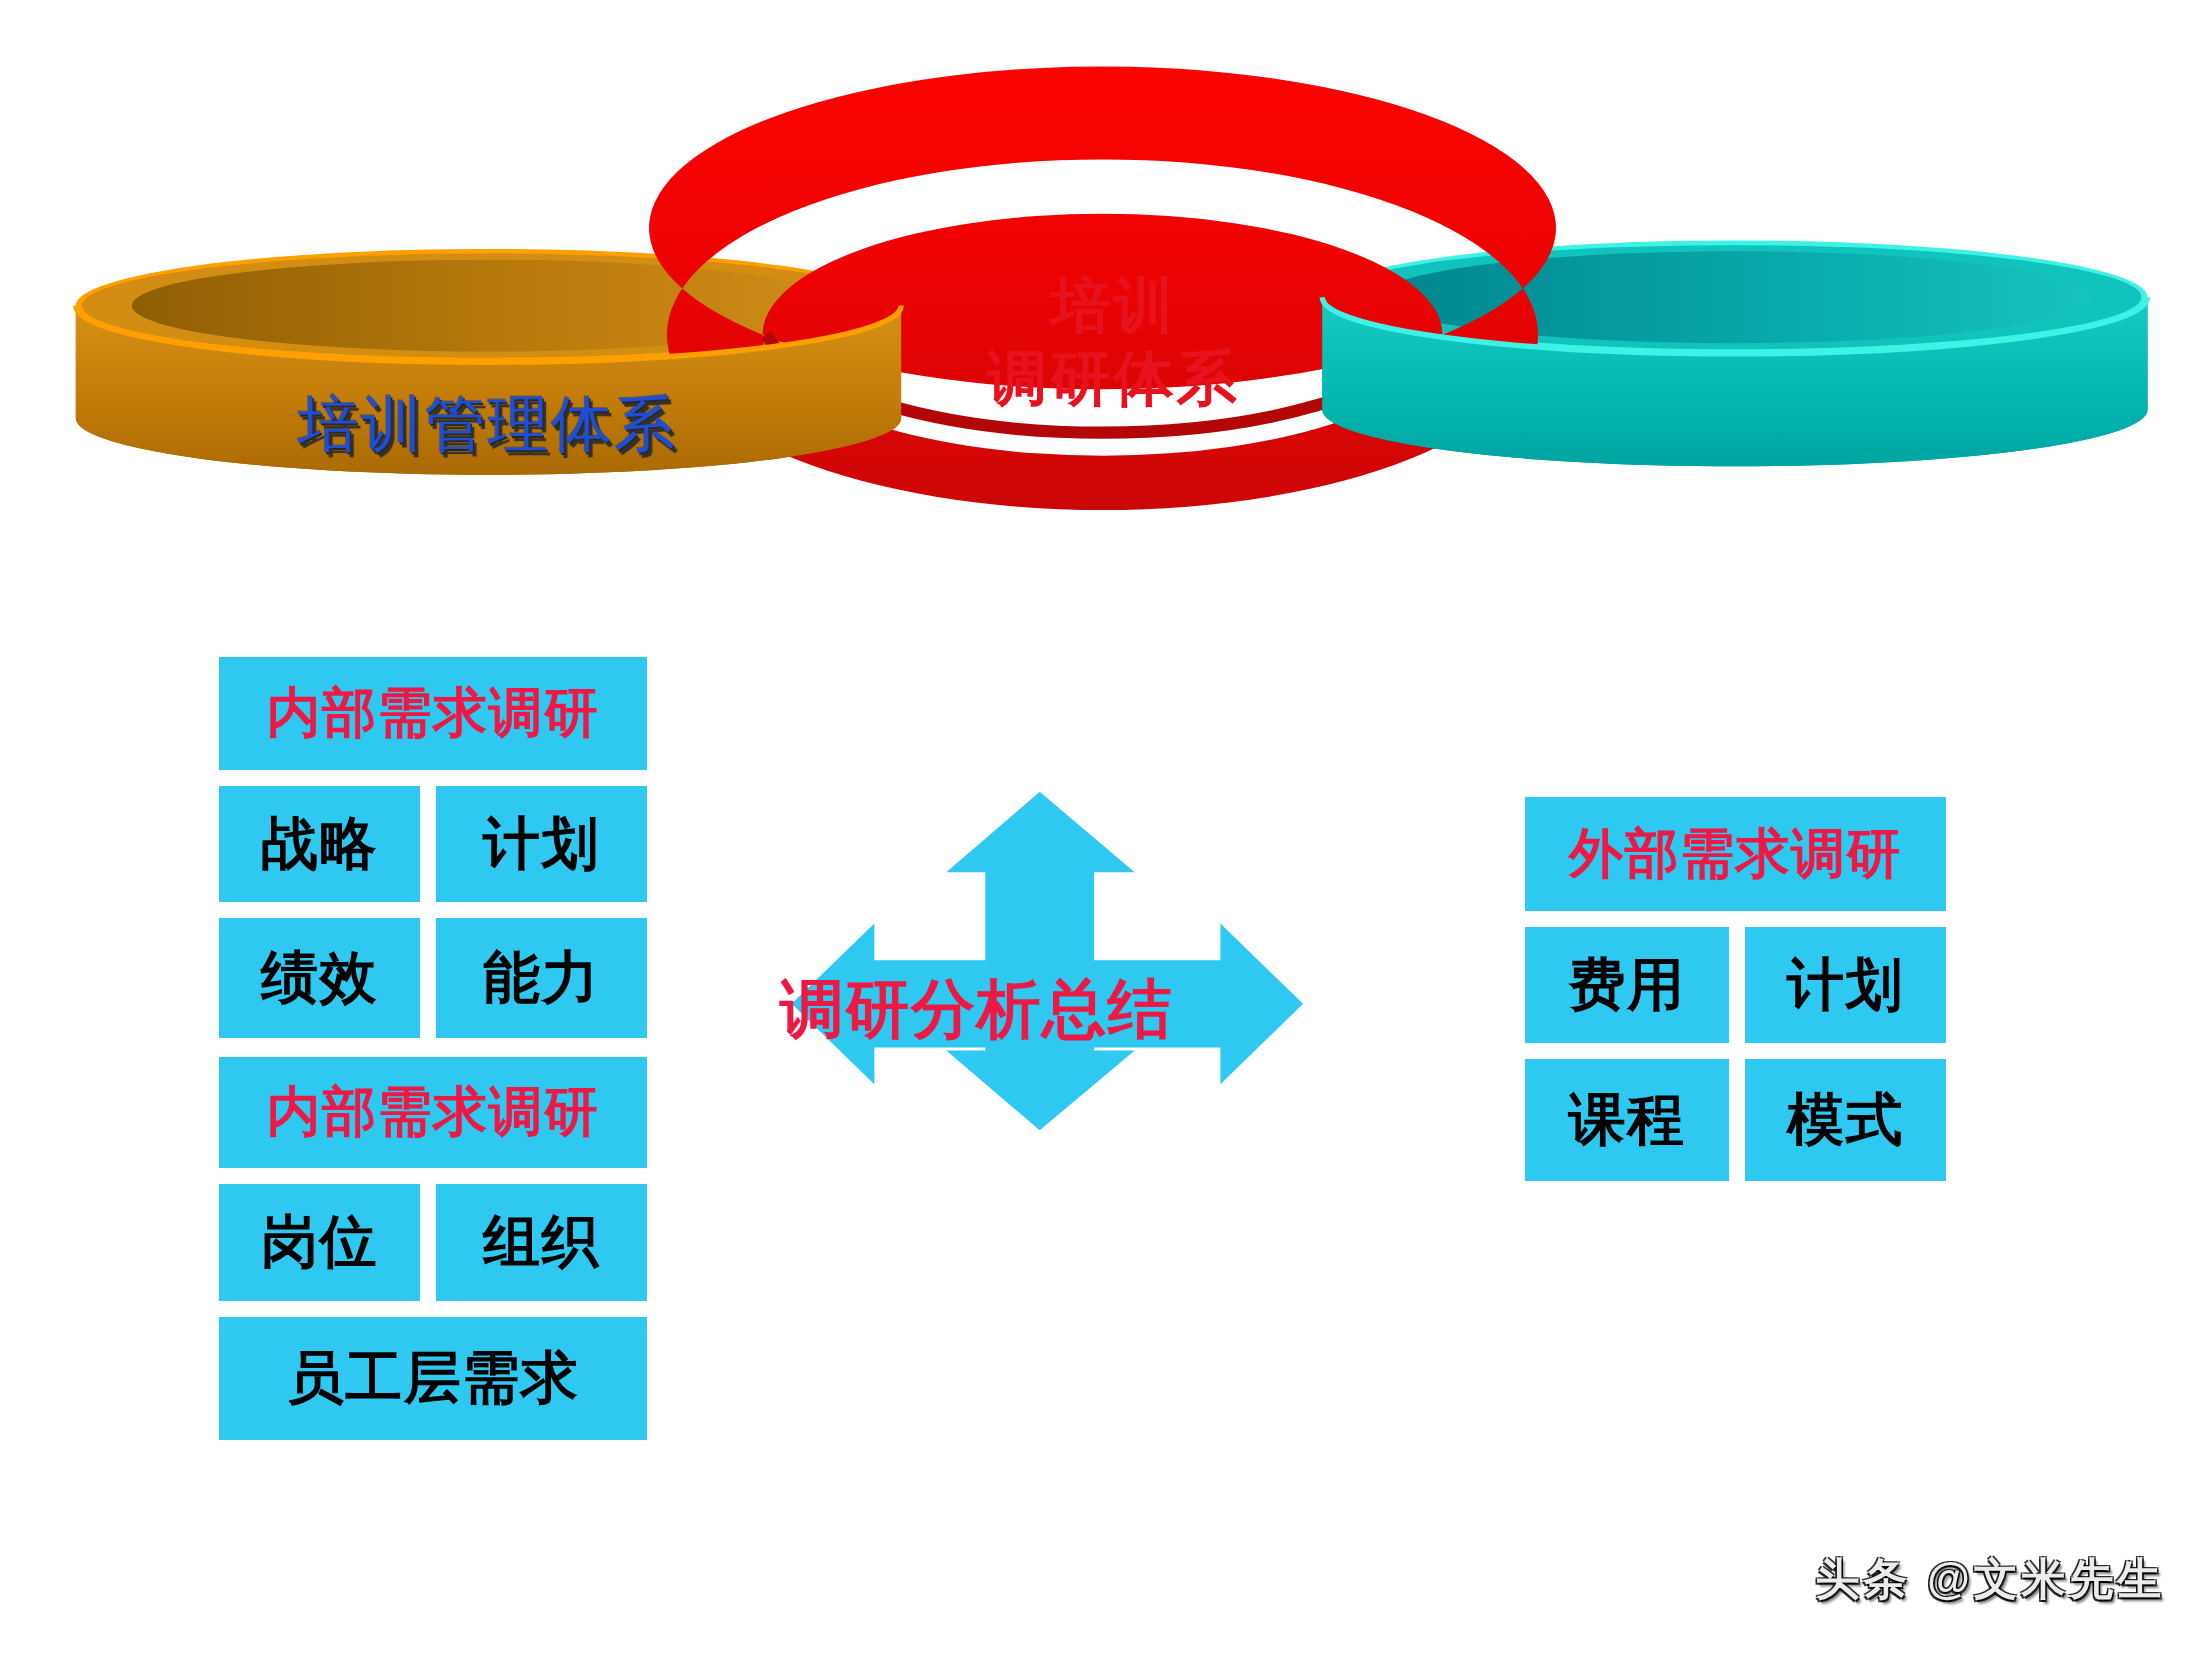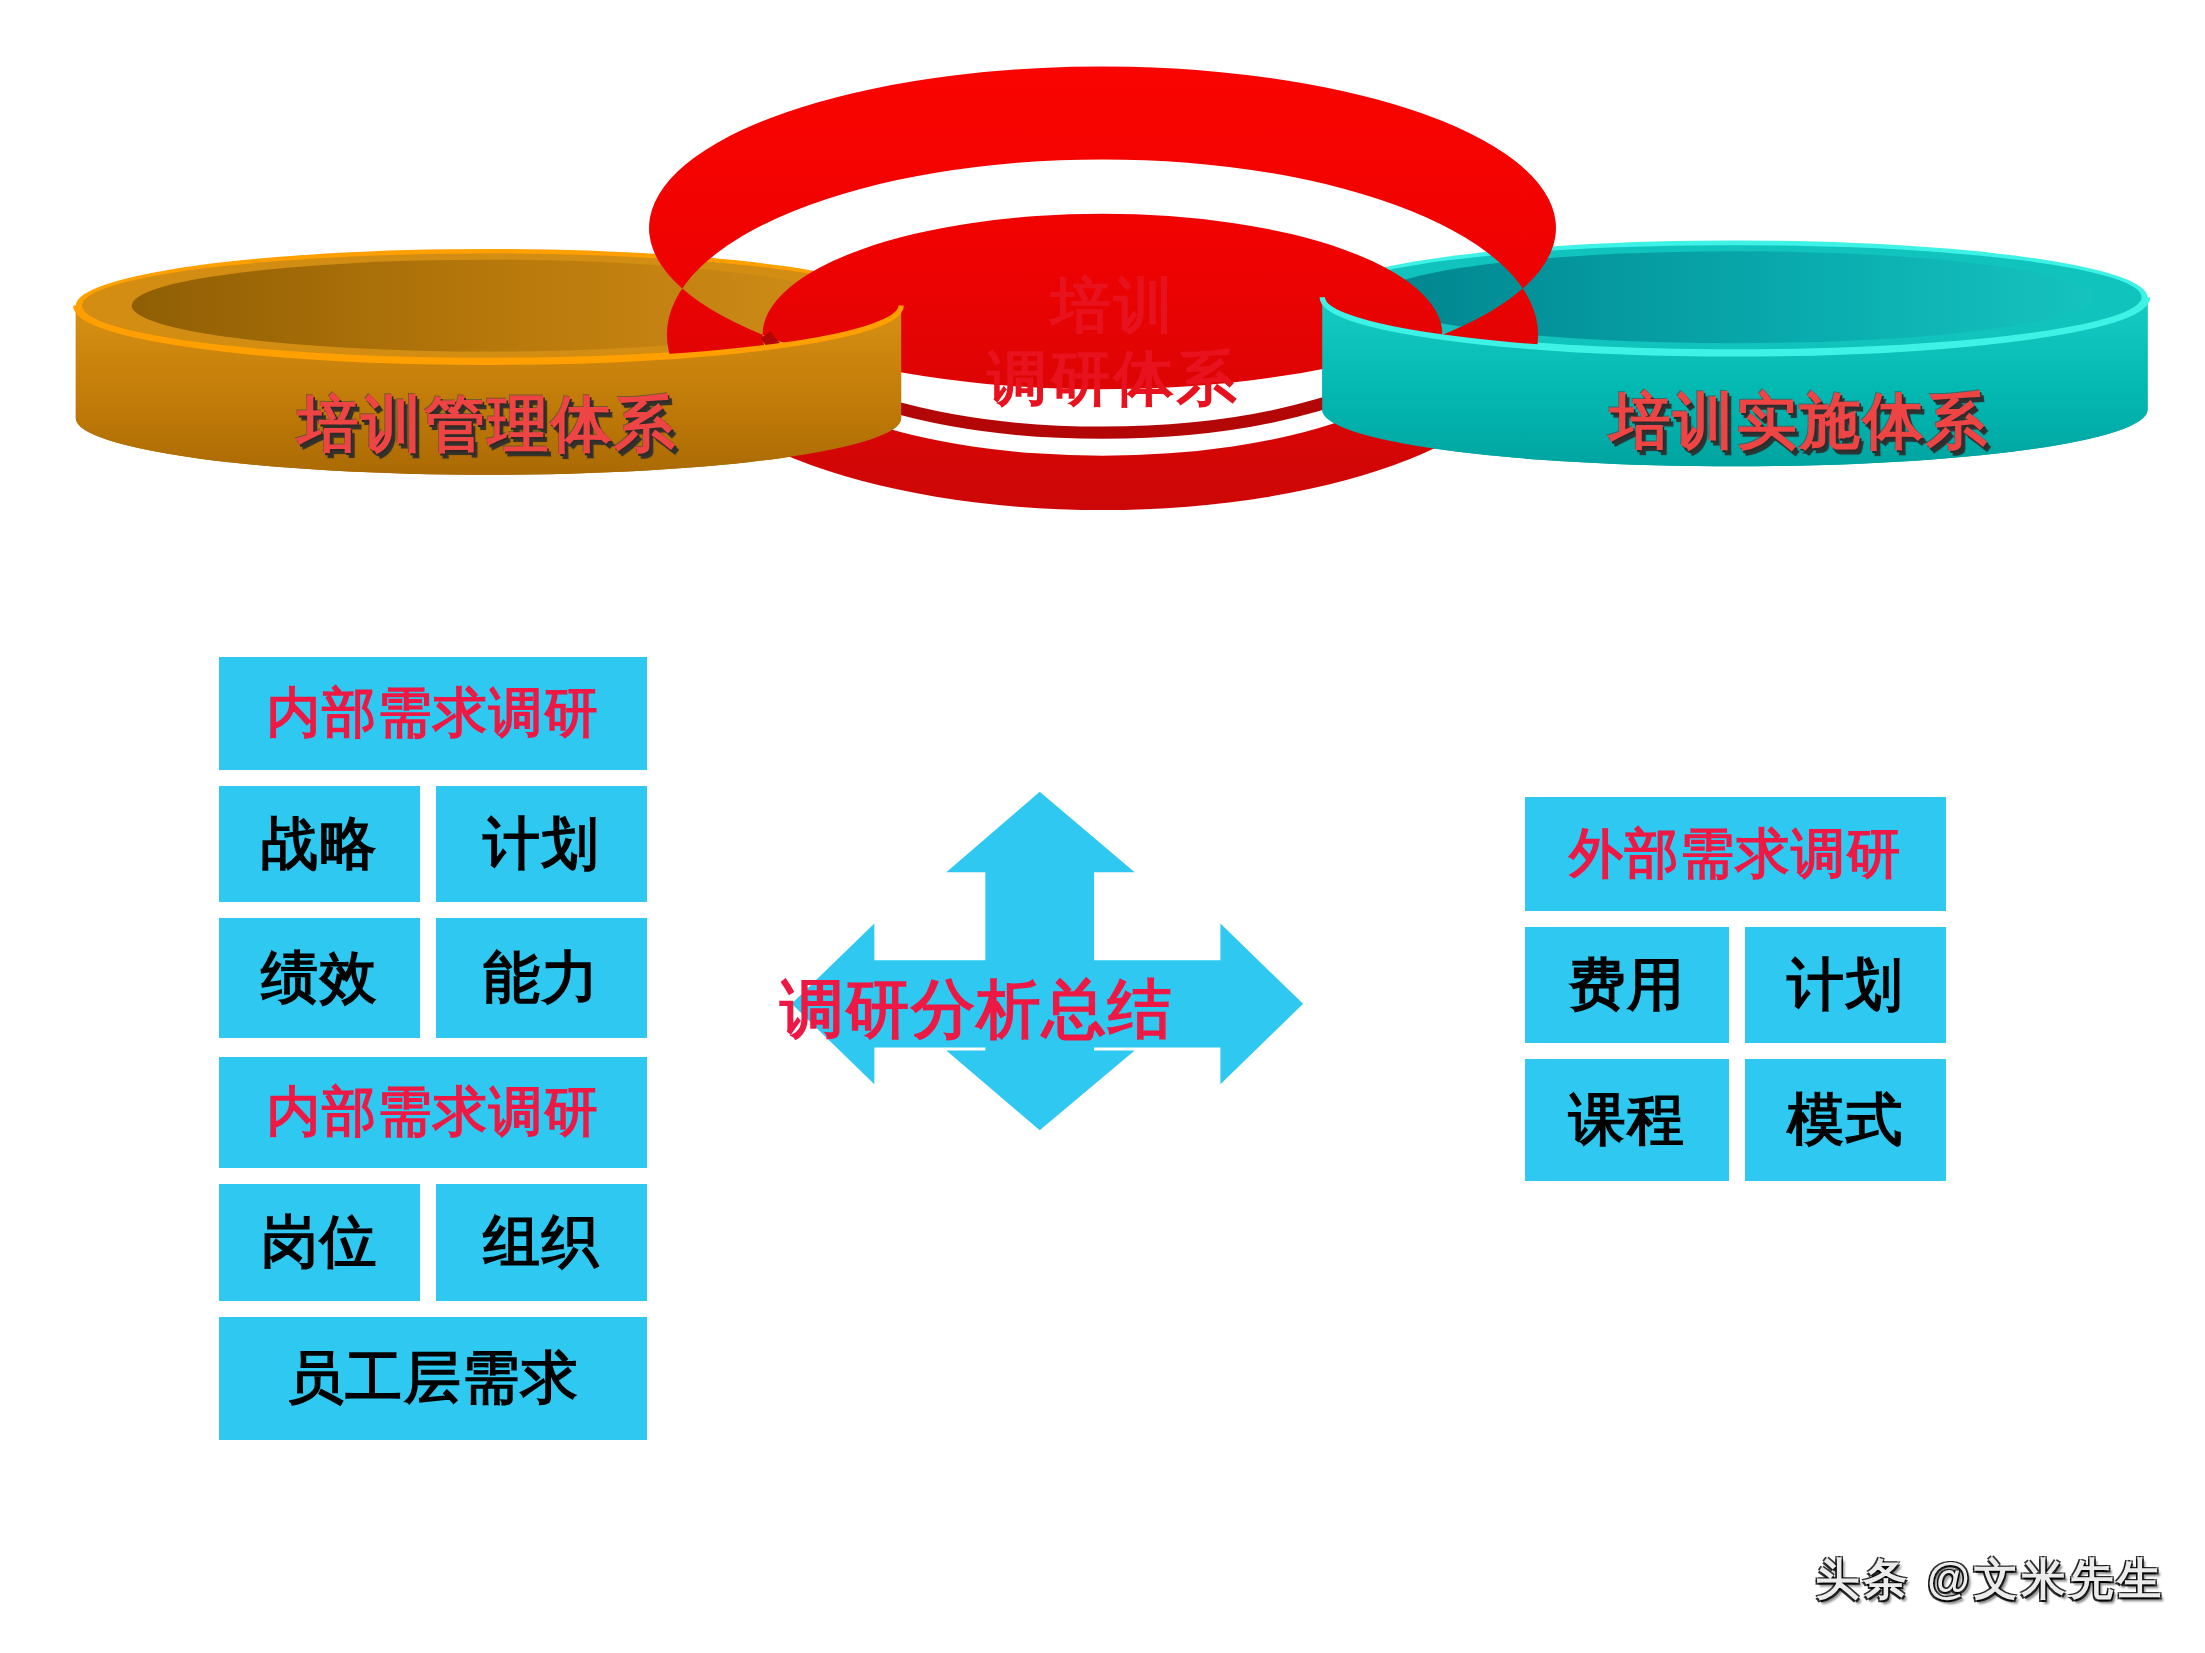--- a/index.html
+++ b/index.html
@@ -4,21 +4,21 @@
 <style>
   html,body{margin:0;padding:0;background:#ffffff;}
   .stage{
     position:relative;width:2205px;height:1654px;background:#ffffff;overflow:hidden;
     font-family:"Liberation Sans","DejaVu Sans",sans-serif;
   }
   svg.layer{position:absolute;left:0;top:0;}
   
   .band-label{
     position:absolute;width:475px;text-align:center;
-    font-size:61px;font-weight:700;color:#ef4444;letter-spacing:2.3px;white-space:nowrap;
+    font-size:61px;font-weight:400;color:#1d4ed8;letter-spacing:2.3px;white-space:nowrap;
     text-shadow:3.8px 4.6px 0.8px rgba(45,45,45,.95), 1.5px 2.3px 0 rgba(25,25,25,.85), -0.8px -0.8px 0 rgba(70,70,70,.6);
   }
   #lbl-ring-left{left:250px;top:384px;}
   #lbl-ring-right{left:1562px;top:381px;}
   
   .center-label{
     position:absolute;left:884px;top:269px;width:459px;text-align:center;
     font-size:60px;line-height:73px;font-weight:900;color:#e8121f;letter-spacing:3.1px;
   }
   
@@ -117,21 +117,20 @@
     <polygon points="1358,1034 1482,1139 1429,1139 1429,1254 1594,1254 1594,1206 1702,1311 1594,1416 1594,1368 1429,1368 1429,1372 1482,1372 1358,1476 1236,1372 1287,1372 1287,1368 1142,1368 1142,1416 1034,1311 1142,1206 1142,1254 1287,1254 1287,1139 1236,1139" fill="#2ec8f0"></polygon>
   </svg>
 
   <div class="band-label" id="lbl-ring-left">培训管理体系</div>
 
   <div class="center-label">
     <div>培训</div>
     <div>调研体系</div>
   </div>
 
-  <div class="band-label" id="lbl-ring-right">培训实施体系</div>
 
   <div class="tbl" id="tbl-internal-top">
     <div class="hd">内部需求调研</div>
     <div class="cell">战略</div>
     <div class="cell">计划</div>
     <div class="cell">绩效</div>
     <div class="cell">能力</div>
   </div>
 
   <div class="tbl" id="tbl-internal-bottom">

